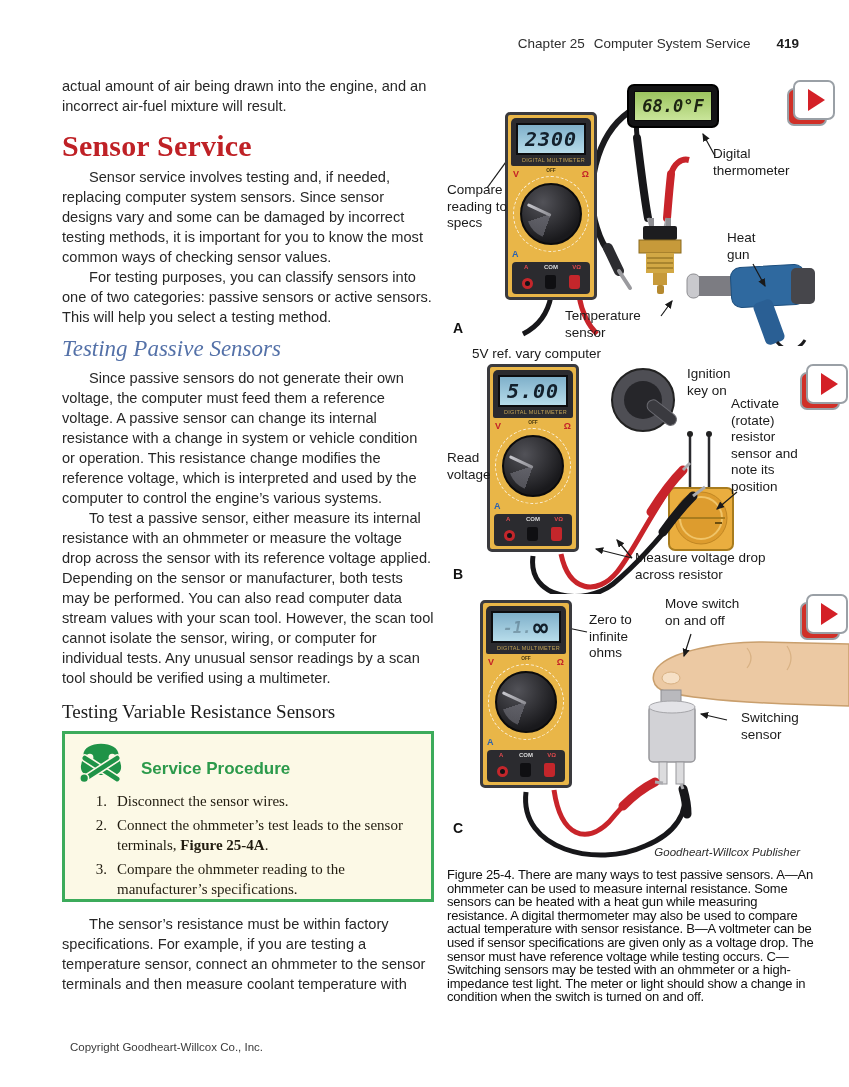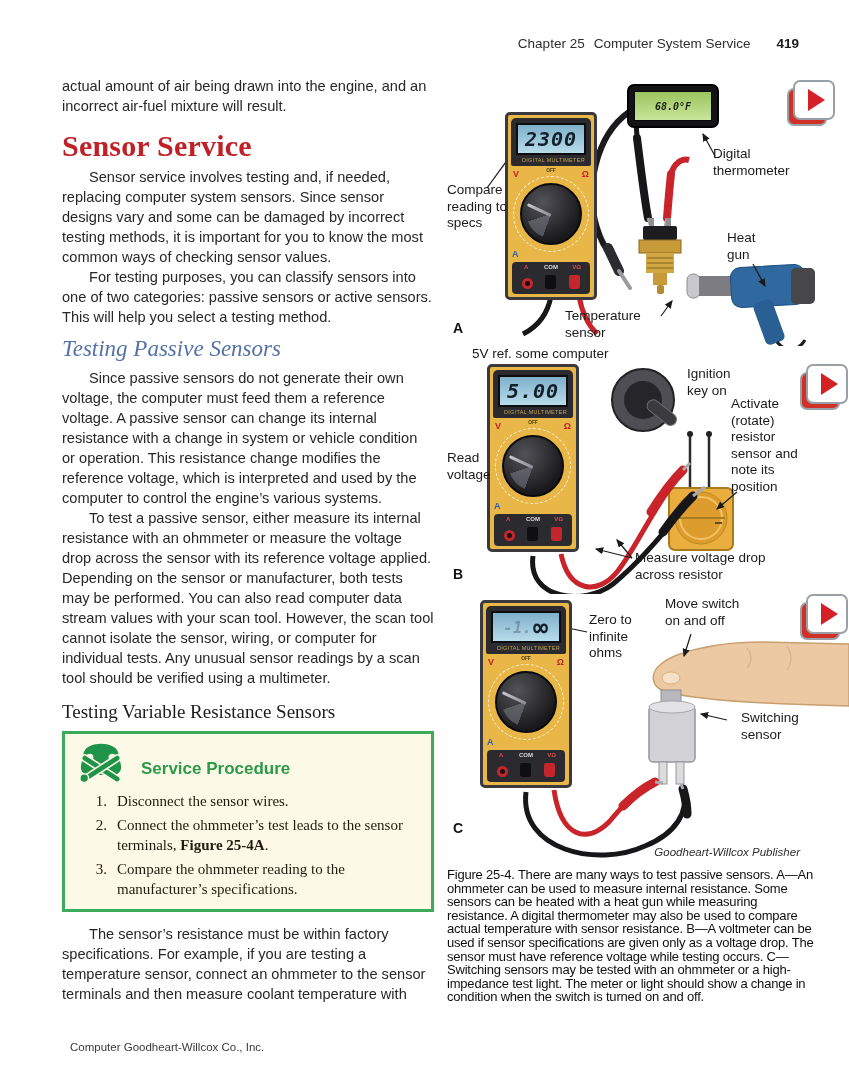--- a/index.html
+++ b/index.html
@@ -18,21 +18,21 @@
   #left-col p{margin:0;}
   .indent{text-indent:27px;}
   .h-red{font-family:"Liberation Serif",serif;font-weight:bold;font-size:30px;color:#bf2126;
          margin:20px 0 11px;letter-spacing:.2px;}
   .h-blue{font-family:"Liberation Serif",serif;font-style:italic;font-weight:normal;font-size:23px;
           color:#5471a8;margin:12px 0 9px;}
   .h-black{font-family:"Liberation Serif",serif;font-weight:normal;font-size:19px;color:#1c1c1c;
            margin:14px 0 9px;}
 
   
-  .sbox{margin:4px 0 12px;border:3px solid #3cab5b;background:#fcf9e6;padding:6px 10px 10px 12px;
+  .sbox{margin:4px 0 12px;border:3px solid #3cab5b;background:#fcf9e6;padding:6px 10px 0 12px;
         font-family:"Liberation Serif",serif;font-size:15px;line-height:20px;color:#211c10;}
   .sb-head{display:flex;align-items:flex-end;gap:16px;margin:2px 0 7px;}
   .sb-title{font-family:"Liberation Sans",sans-serif;font-weight:bold;font-size:17px;color:#2c9a4b;
             padding-bottom:5px;}
   .sb-step{display:flex;margin:4px 0 0;}
   .sb-num{width:30px;text-align:right;padding-right:10px;flex:none;}
 
   
   .fig{position:absolute;left:447px;width:402px;}
   #fig-a{top:78px;height:268px;}
@@ -87,21 +87,21 @@
   .m-plug{width:11px;height:14px;border-radius:2px 2px 3px 3px;}
   .pblack{background:#0f0f12;}
   .pred{background:#c4262b;}
 
   
   .thermo{position:absolute;z-index:2;left:180px;top:6px;width:92px;height:44px;background:#141416;
           border:2px solid #000;border-radius:7px;display:flex;align-items:center;justify-content:center;
           box-sizing:border-box;}
   .thermo-lcd{width:76px;height:28px;background:linear-gradient(#9cc45f,#c9e59a);border:1px solid #0a0a0a;
           display:flex;align-items:center;justify-content:center;font-family:"DejaVu Sans Mono",monospace;
-          font-weight:bold;font-style:italic;font-size:10px;color:#1d2412;}
+          font-weight:bold;font-style:italic;font-size:17px;color:#1d2412;}
 
   
   .play{position:absolute;z-index:4;width:48px;height:46px;cursor:pointer;}
   .play-back{position:absolute;left:0;bottom:0;width:40px;height:38px;background:#d03028;
              border:2px solid #9aa0a6;border-radius:7px;box-sizing:border-box;}
   .play-front{position:absolute;right:0;top:0;width:42px;height:40px;background:#fff;
              border:2px solid #9aa0a6;border-radius:7px;box-sizing:border-box;
              display:flex;align-items:center;justify-content:center;}
   .play-tri{width:0;height:0;border-left:17px solid #d42027;border-top:11px solid transparent;
             border-bottom:11px solid transparent;margin-left:4px;}
@@ -153,21 +153,21 @@
       </div>
       <div class="sb-step">
         <span class="sb-num">3.</span>
         <span>Compare the ohmmeter reading to the manufacturer’s specifications.</span>
       </div>
     </div>
 
     <p class="indent">The sensor’s resistance must be within factory specifications. For example, if you are testing a temperature sensor, connect an ohmmeter to the sensor terminals and then measure coolant temperature with</p>
   </div>
 
-  <div class="footer">Computer Goodheart-Willcox Co., Inc.</div>
+  <div class="footer">Copyright Goodheart-Willcox Co., Inc.</div>
 
   <div class="fig" id="fig-a">
     <svg class="art" width="402" height="268" viewBox="0 0 402 268">
       <defs>
         <marker id="am-a" markerWidth="8" markerHeight="8" refX="6" refY="3" orient="auto">
           <path d="M0,0 L7,3 L0,6 Z" fill="#1a1a1a"></path>
         </marker>
       </defs>
 
       <g>
@@ -331,21 +331,21 @@
       <div class="m-jacks">
         <span class="m-jl jla">A</span>
         <span class="m-jl jlcom">COM</span>
         <span class="m-jl jlvo">VΩ</span>
         <div class="m-jack-ring"></div>
         <div class="m-plug pblack"></div>
         <div class="m-plug pred"></div>
       </div>
     </div>
 
-    <div class="fig-label" style="left:25px;top:0">5V ref. some computer</div>
+    <div class="fig-label" style="left:25px;top:0">5V ref. vary computer</div>
     <div class="fig-label" style="left:0;top:104px;width:56px">Read voltage</div>
     <div class="fig-label" style="left:240px;top:20px;width:58px">Ignition key on</div>
     <div class="fig-label" style="left:284px;top:50px;width:84px">Activate (rotate) resistor sensor and note its position</div>
     <div class="fig-label" style="left:188px;top:204px;width:170px">Measure voltage drop across resistor</div>
     <div class="fig-letter" style="left:6px;top:220px">B</div>
 
     <div class="play" style="left:353px;top:18px">
       <div class="play-back"></div>
       <div class="play-front">
           <div class="play-tri"></div>

